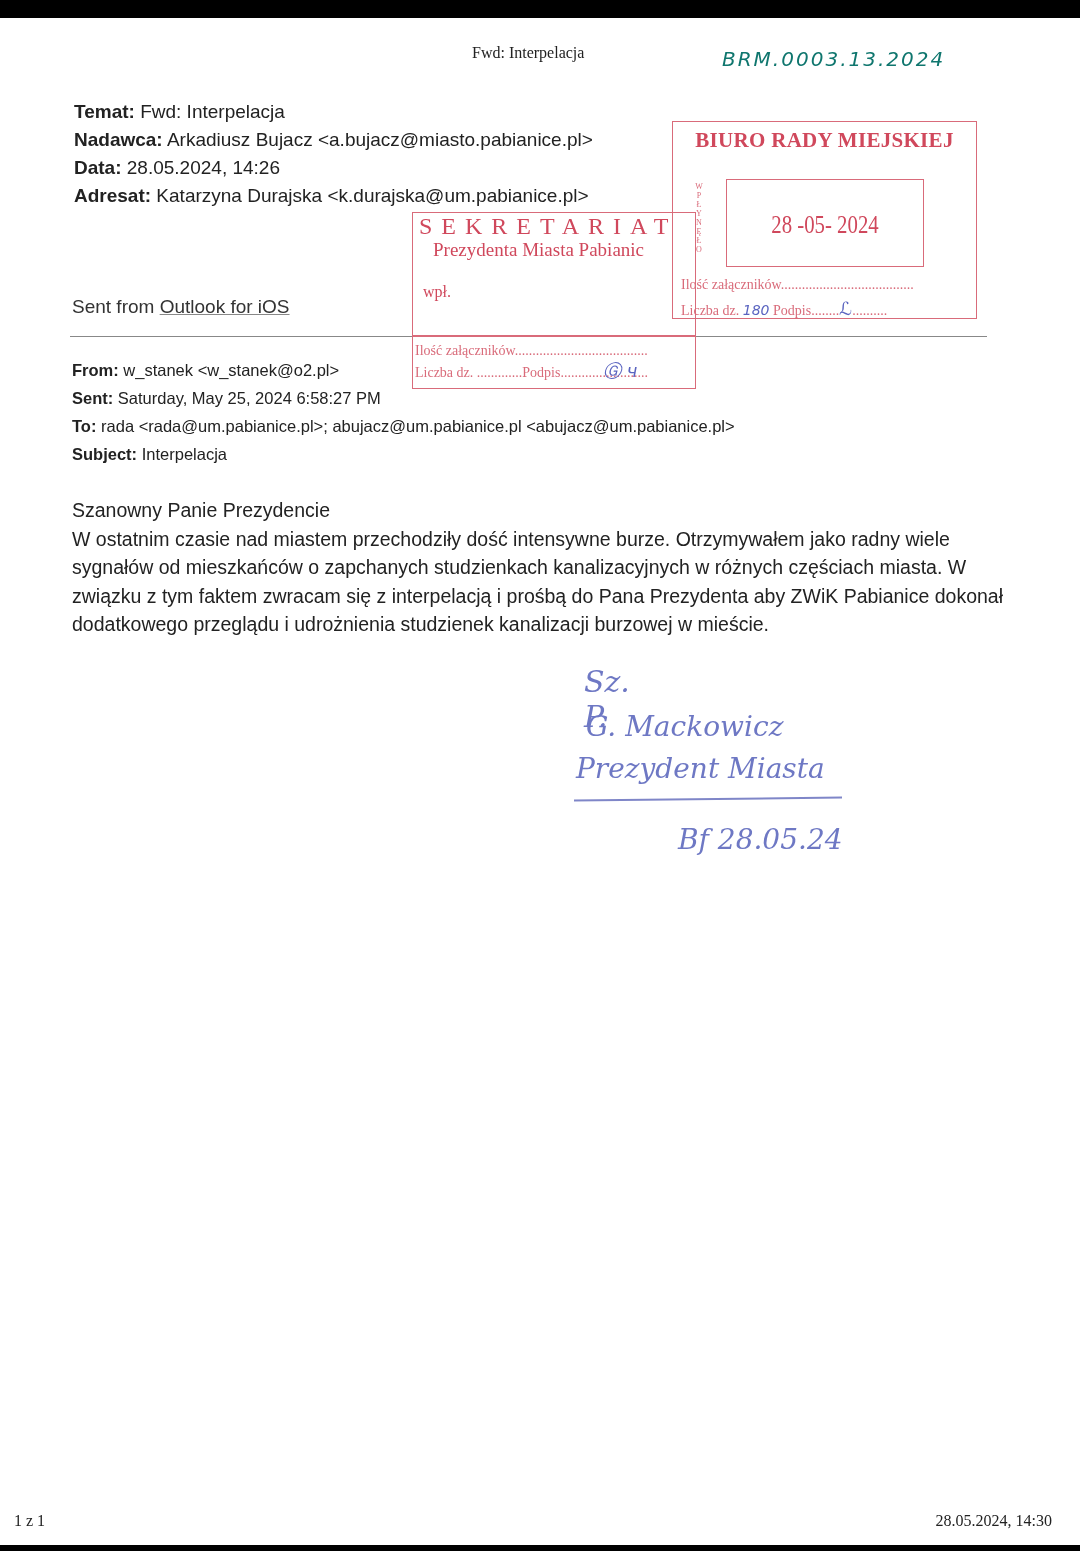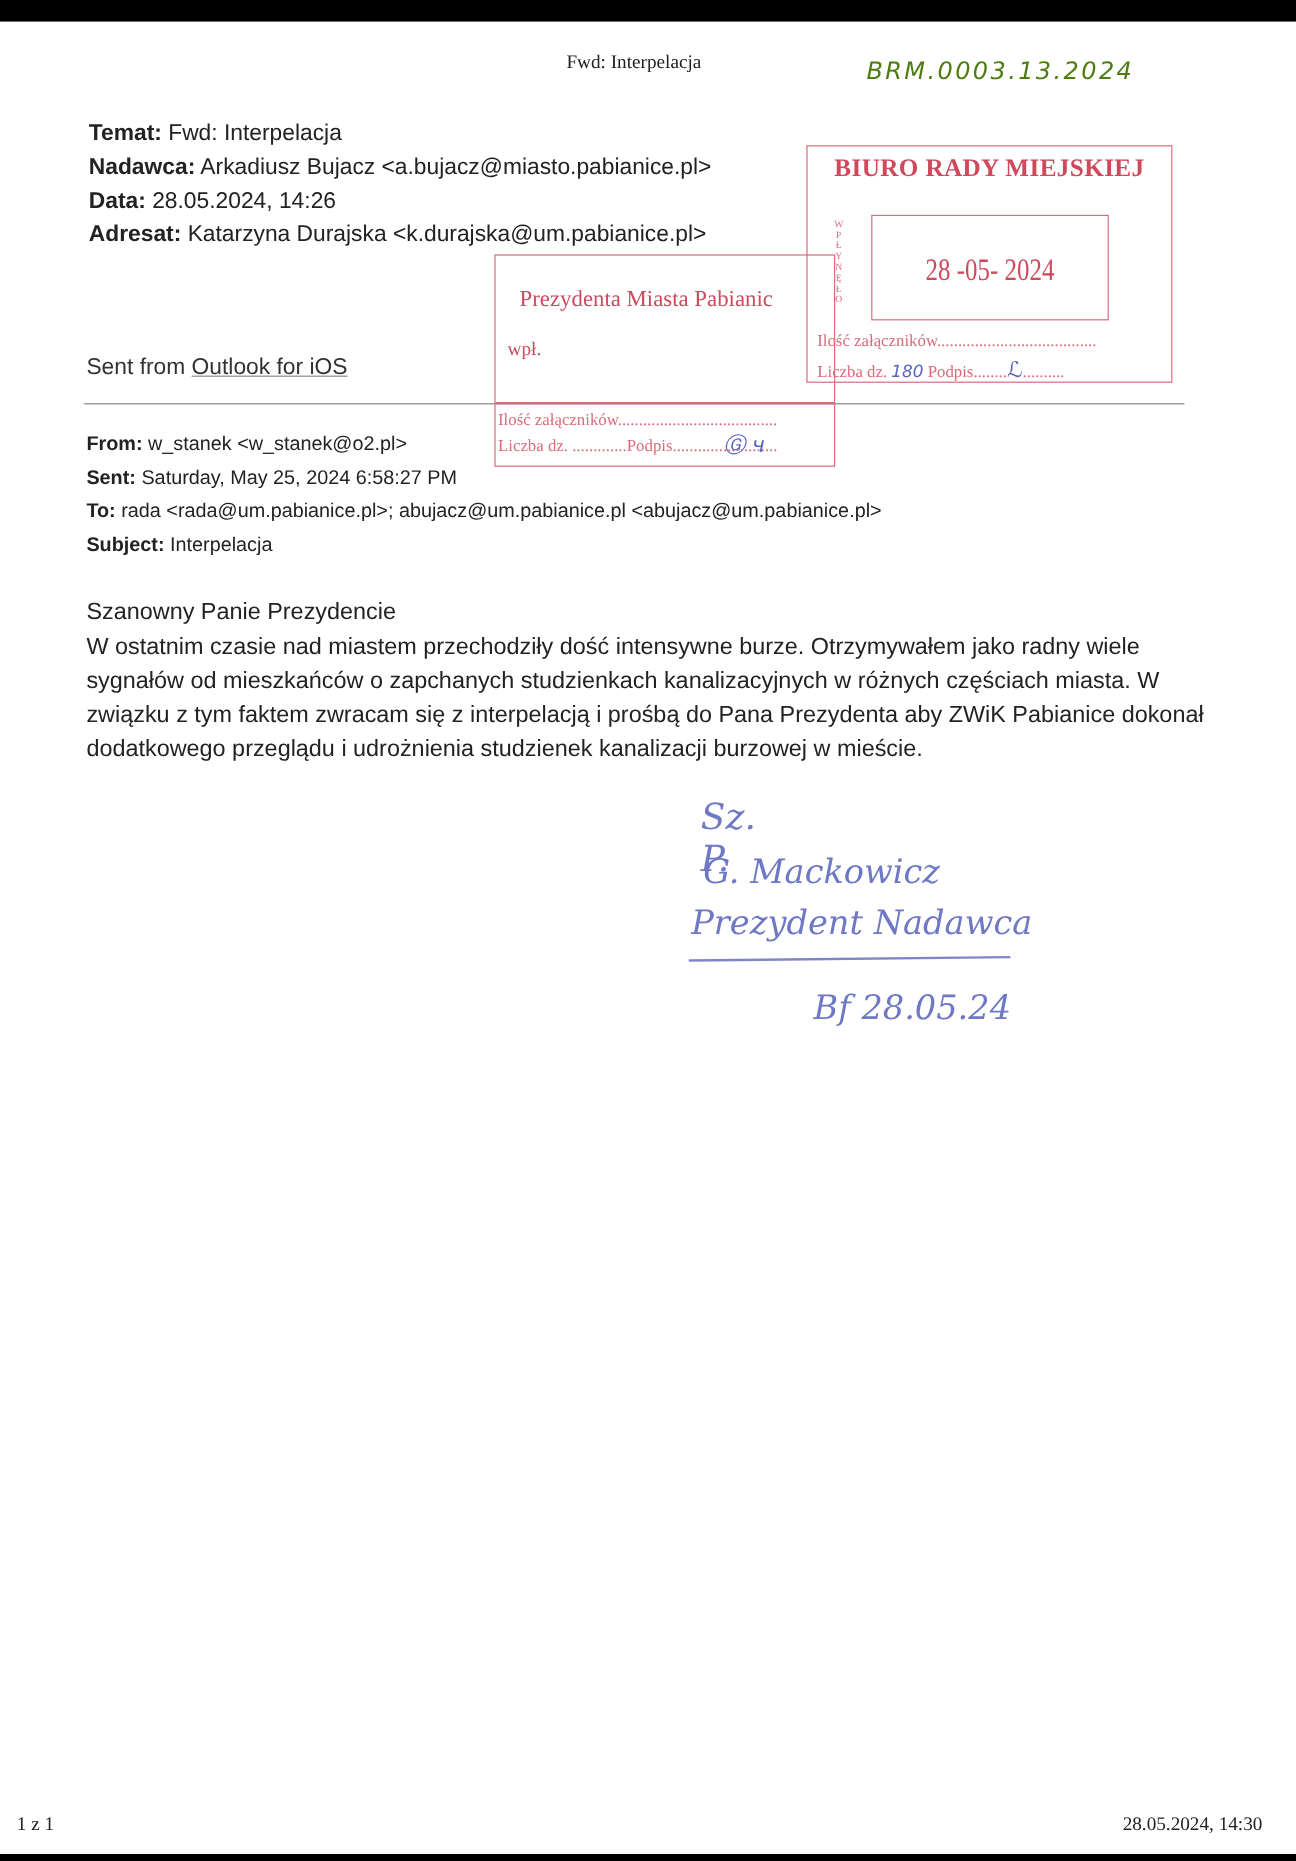--- a/index.html
+++ b/index.html
@@ -2,21 +2,21 @@
 <html><head>
 <meta charset="utf-8">
 <style>
   html, body { margin:0; padding:0; }
   body { width:1080px; height:1551px; background:#000; position:relative; overflow:hidden; font-family:"Liberation Sans", sans-serif; }
   .page { position:absolute; left:0; top:18px; width:1080px; height:1527px; background:#fff; }
   .abs { position:absolute; white-space:nowrap; }
   .serif { font-family:"Liberation Serif", serif; }
   .hdr-title { left:472px; top:26px; font-size:16px; color:#222; }
   .hand { font-family:"DejaVu Sans", sans-serif; color:#6a74c0; font-style:italic; font-weight:normal; }
-  .ref { left:722px; top:29px; font-size:20px; letter-spacing:2px; color:#4d7c0f; }
+  .ref { left:722px; top:29px; font-size:20px; letter-spacing:2px; color:#0f766e; }
   .meta { left:74px; font-size:19px; color:#222; line-height:28px; }
   .meta b { font-weight:bold; }
   .sent-from { left:72px; top:278px; font-size:19px; color:#333; }
   .sent-from u { text-decoration:underline; text-decoration-color:#888; }
   .divider { position:absolute; left:70px; top:318px; width:917px; height:1px; background:#888; }
   .hdr2 { left:72px; font-size:16.5px; color:#222; line-height:28px; }
   .body-text { position:absolute; left:72px; top:478px; width:940px; font-size:19.5px; line-height:28.5px; color:#222; }
   .body-text p { margin:0; }
   .sig { left:71px; top:676px; font-size:19.5px; line-height:28.5px; color:#222; }
   
@@ -83,31 +83,32 @@
     <div class="t1">BIURO RADY MIEJSKIEJ</div>
     <div class="vert">W<br>P<br>Ł<br>Y<br>N<br>Ę<br>Ł<br>O</div>
     <div class="datebox">
         <span>28 -05- 2024</span>
       </div>
     <div class="l1">Ilość załączników......................................</div>
     <div class="l2"><span>Liczba dz. </span><span class="hand" style="color:#5a64c0;font-size:14px">180</span><span> Podpis</span><span>........</span><span class="hand" style="color:#5a64c0;font-size:18px">ℒ</span><span>..........</span></div>
   </div>
 
   <div class="stamp sekr serif">
+    <div class="t1">SEKRETARIAT</div>
     <div class="t2">Prezydenta Miasta Pabianic</div>
     <div class="wpl">wpł.</div>
     <div class="sep"></div>
     <div class="l1">Ilość załączników......................................</div>
     <div class="l2">Liczba dz. .............Podpis.........................</div>
     <div class="hand" style="position:absolute;left:190px;top:146px;font-size:18px;color:#5a64c0">Ⓖ ч</div>
   </div>
 
   <div class="resolution">
     <div class="r1">Sz. P.</div>
     <div class="r2">G. Mackowicz</div>
-    <div class="r3">Prezydent Nadawca</div>
+    <div class="r3">Prezydent Miasta</div>
     <div class="line"></div>
     <div class="r4">Bf 28.05.24</div>
   </div>
 
   <div class="abs serif footer-left">1 z 1</div>
   <div class="abs serif footer-right">28.05.2024, 14:30</div>
 </div>
 
 </body></html>

